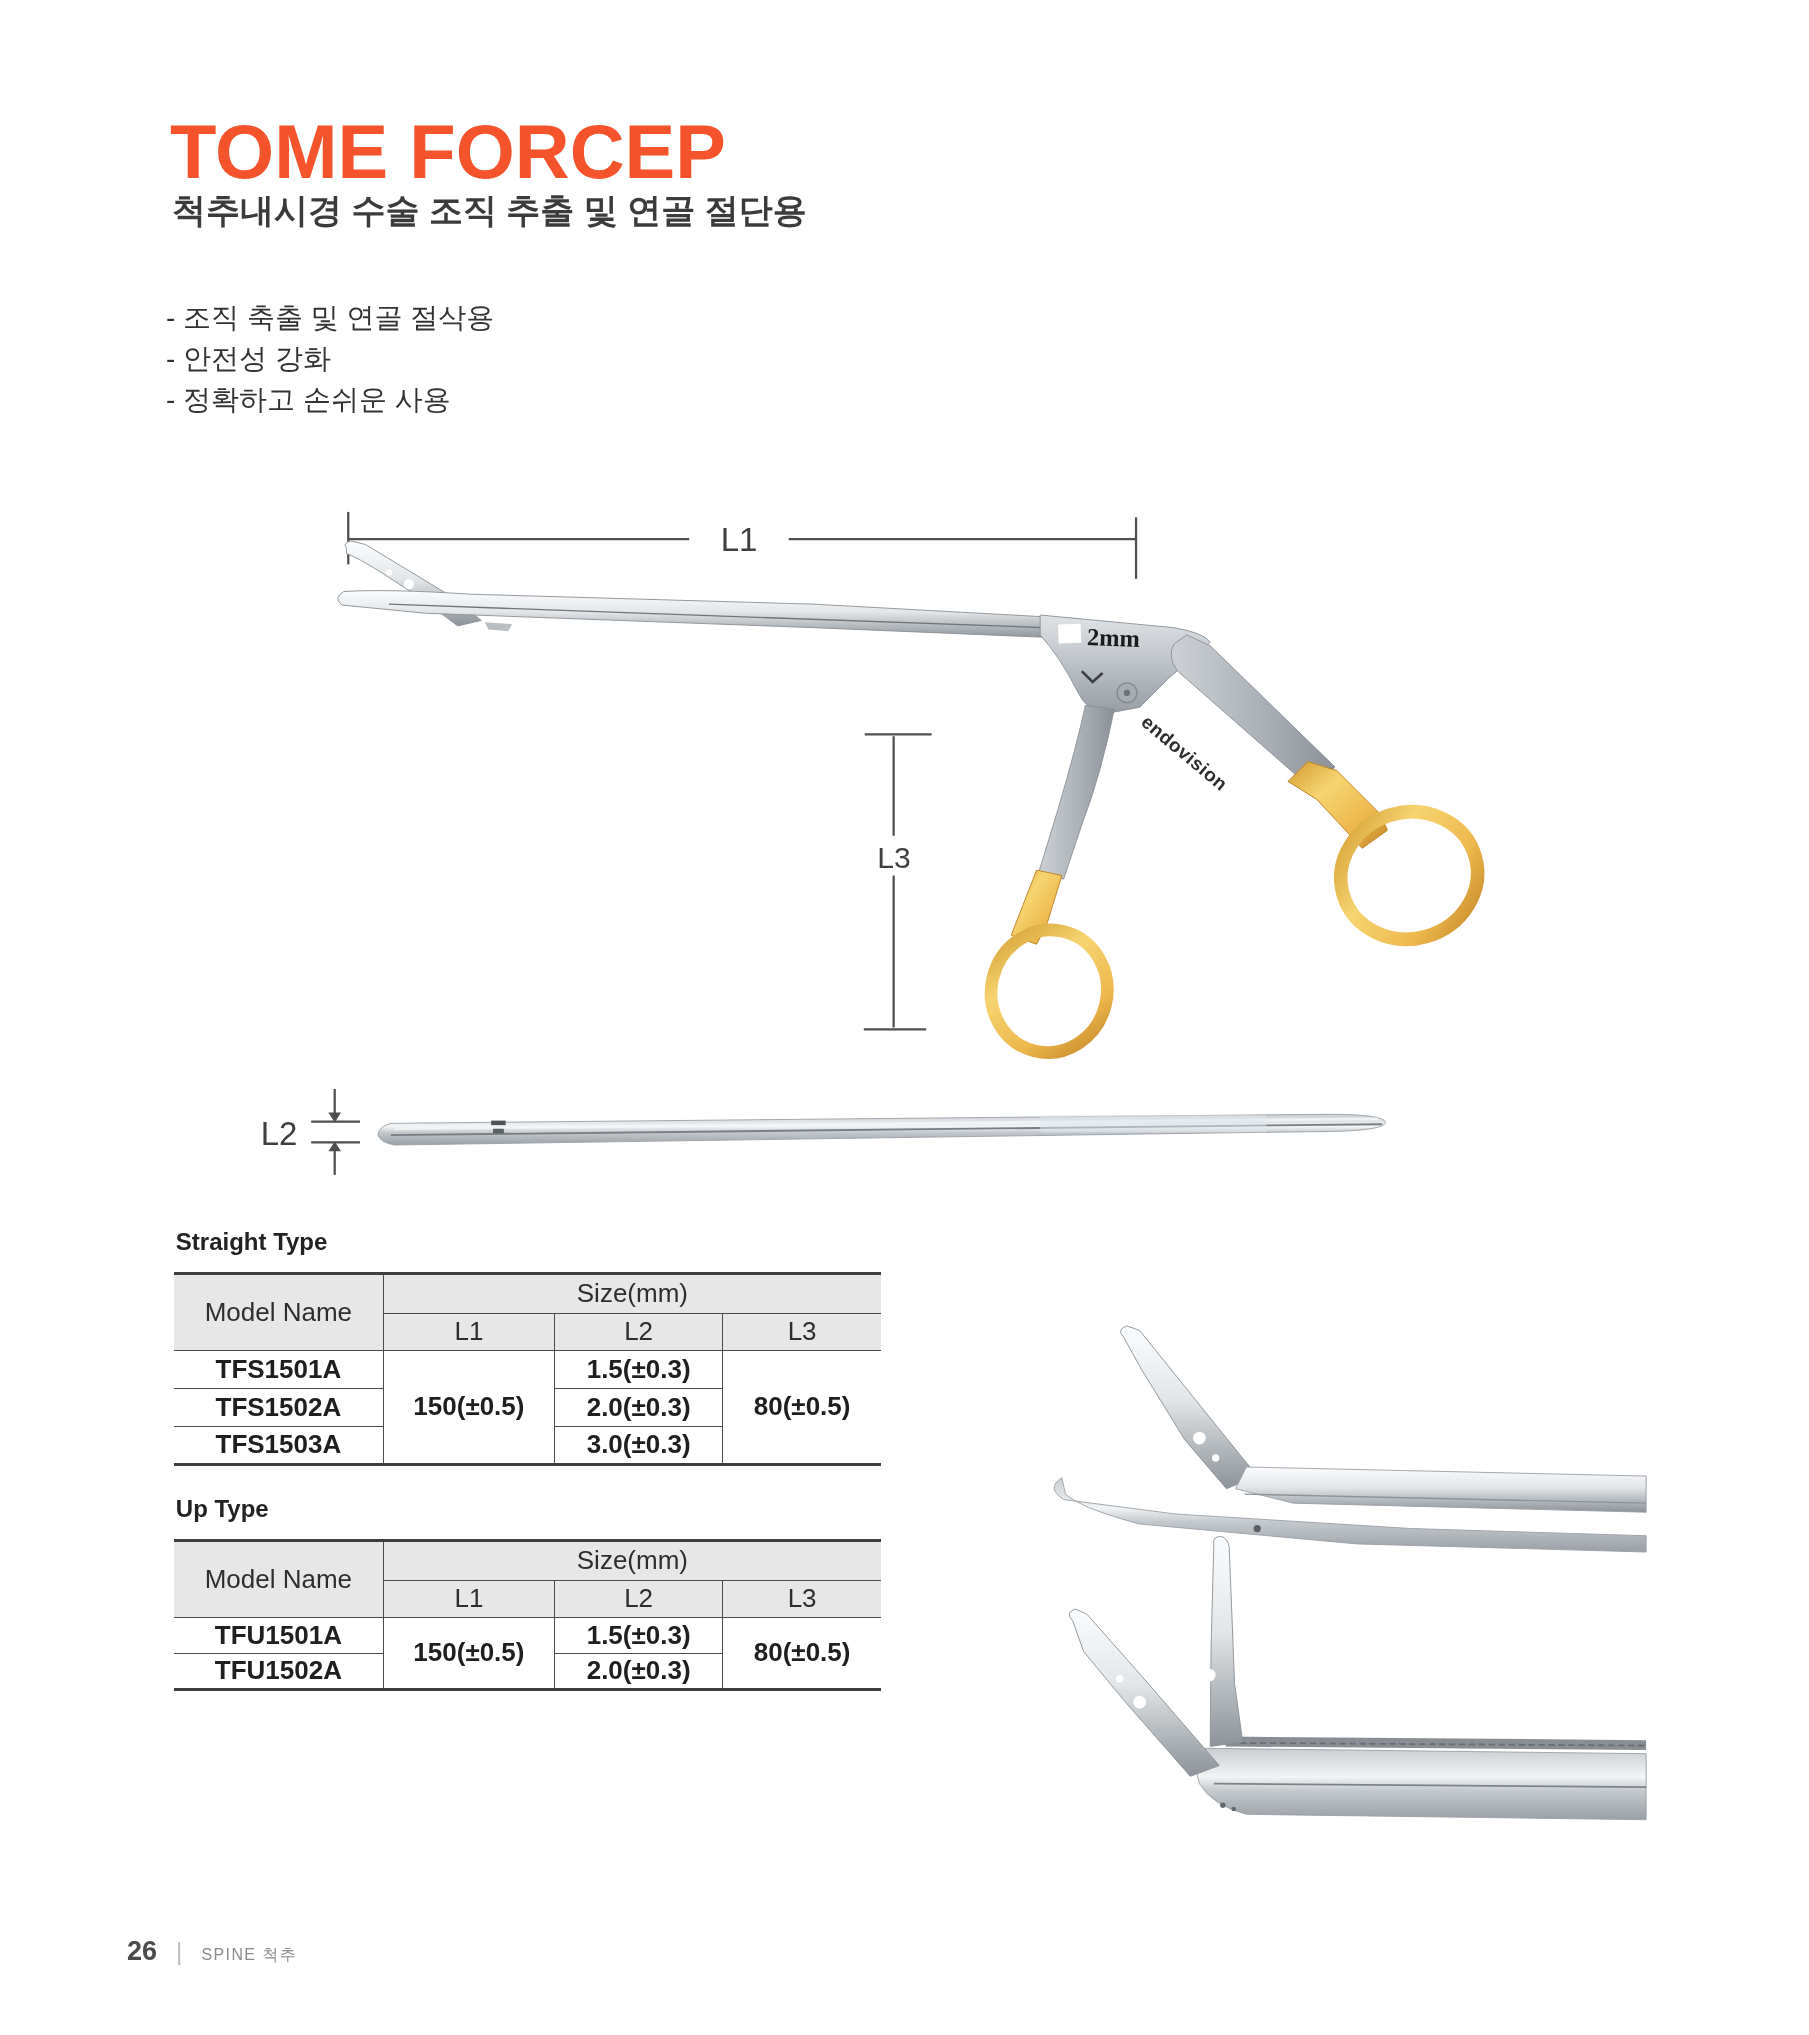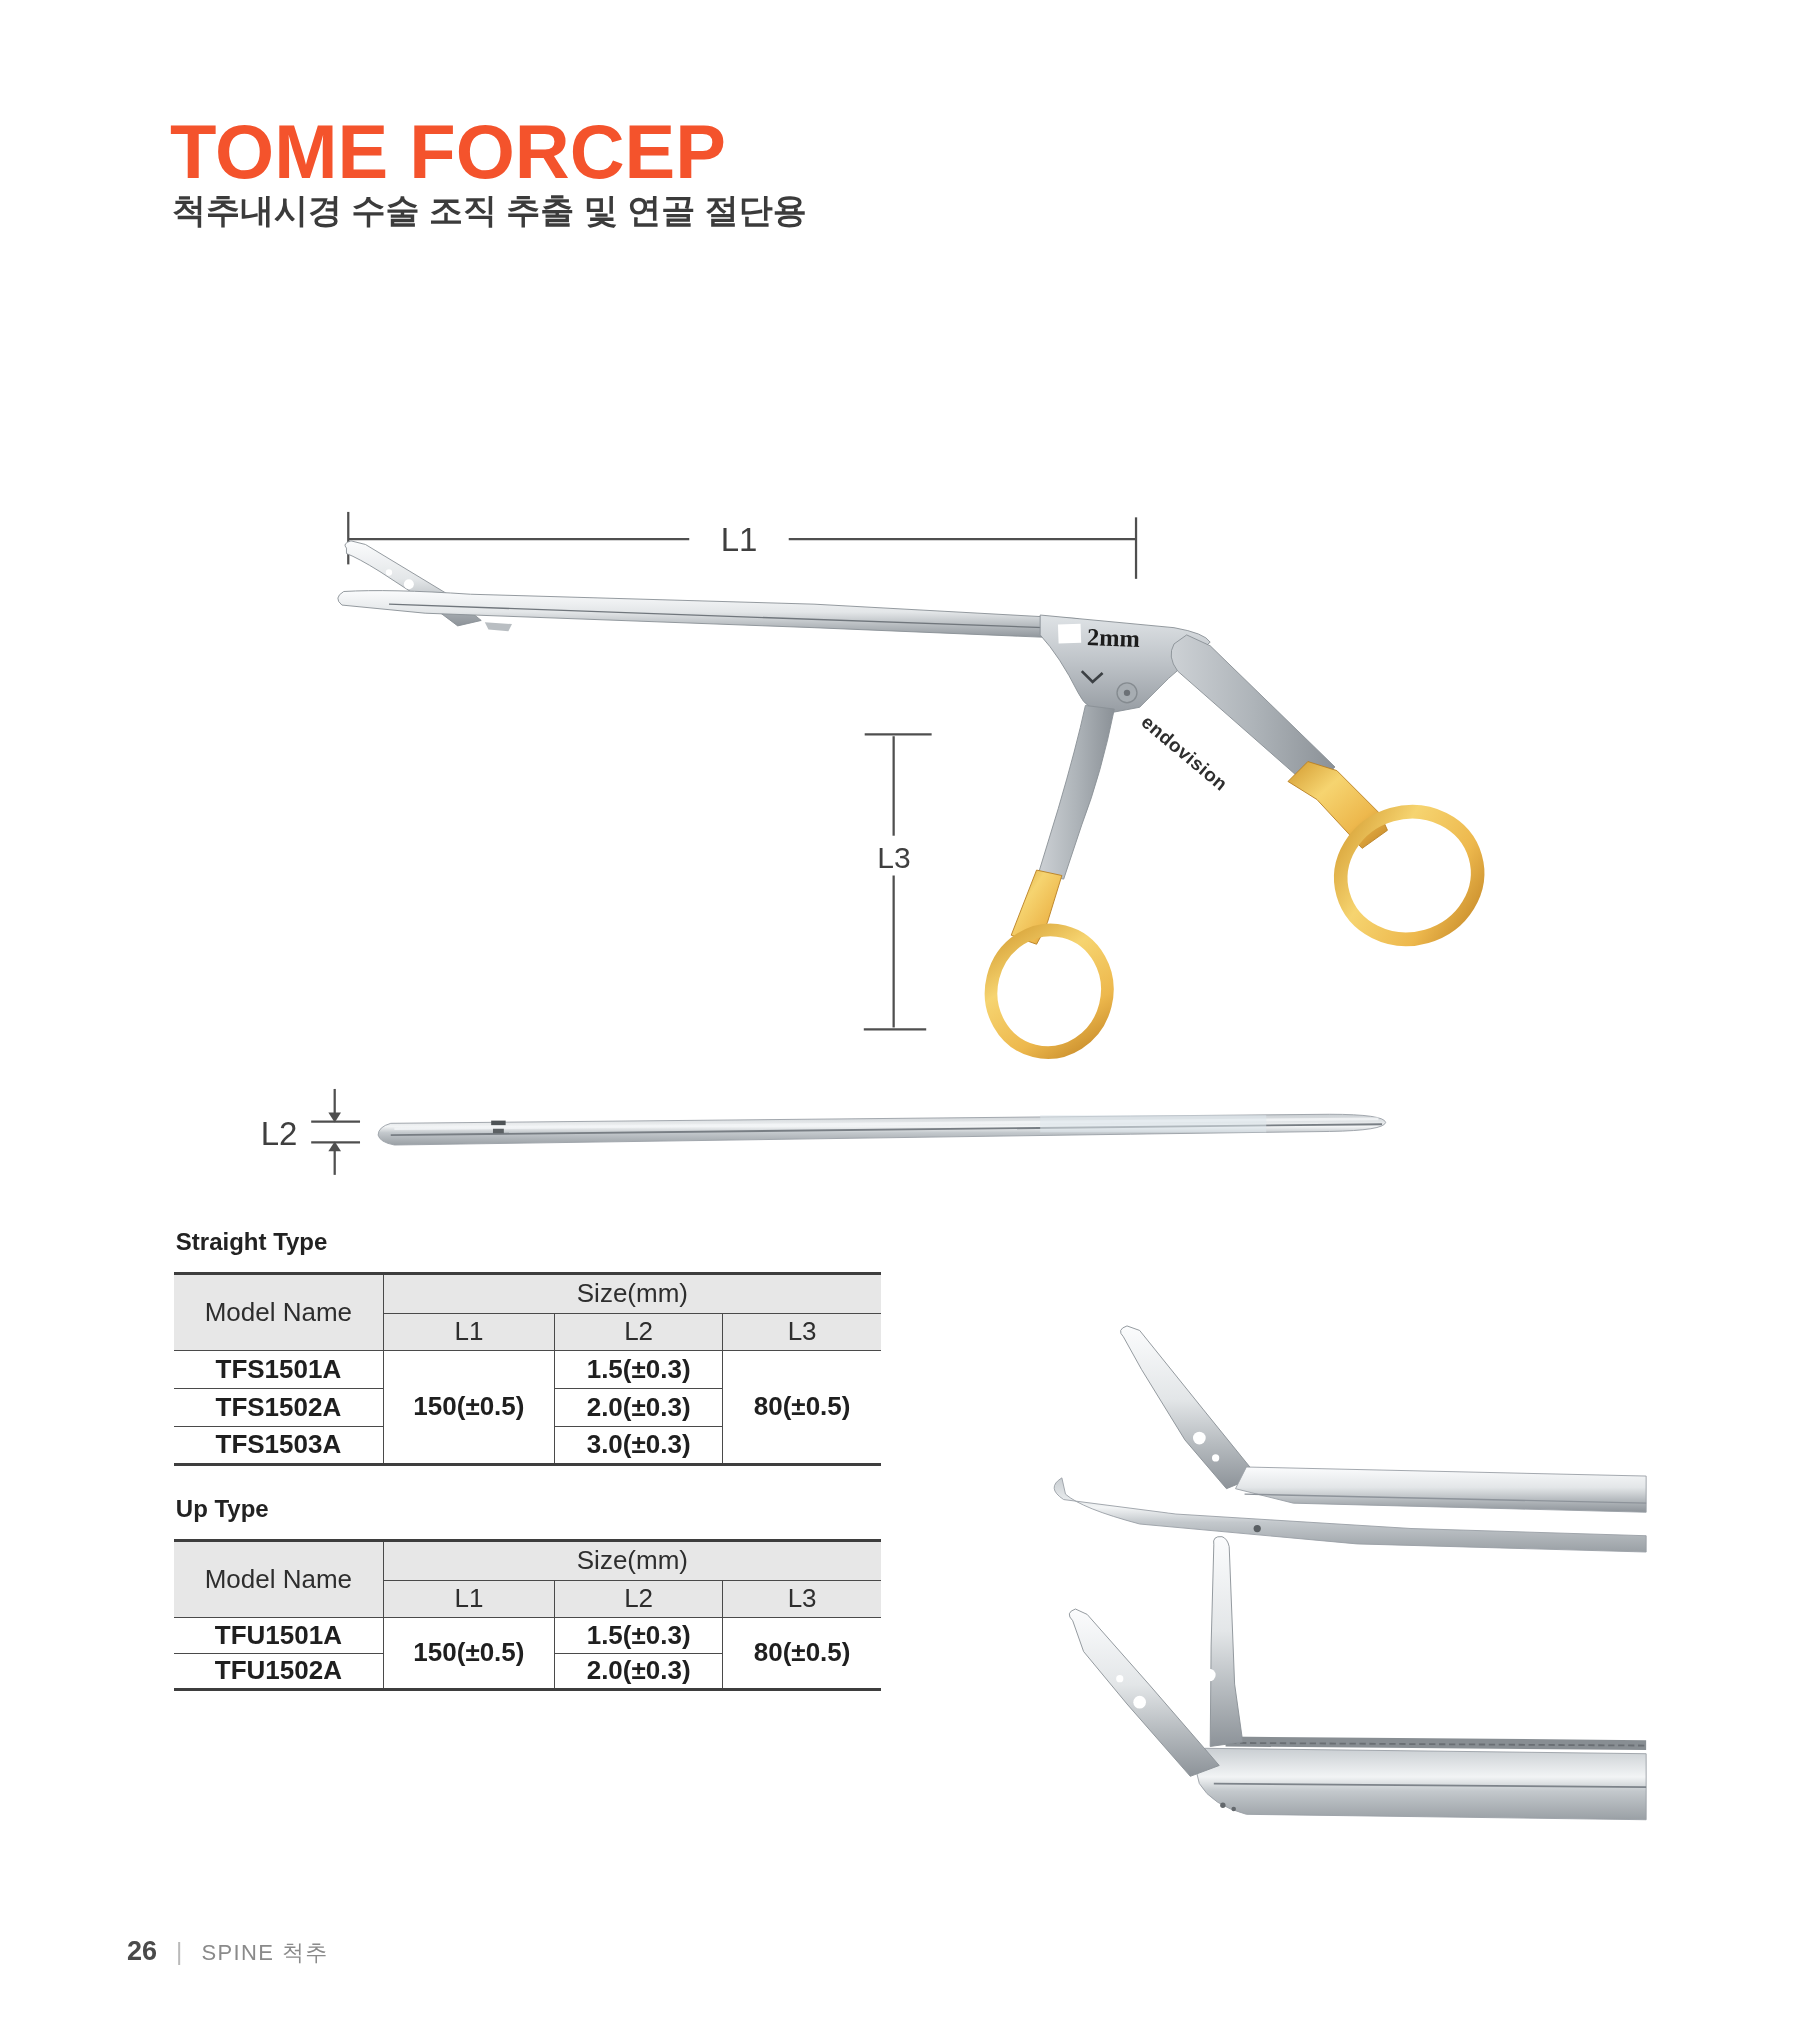--- a/index.html
+++ b/index.html
@@ -38,21 +38,21 @@
   table.spec td.mod{font-weight:700;color:#1f1f1f;}
   table.spec td.val{font-weight:600;color:#1f1f1f;}
   tr.h1{height:40px;} tr.h2{height:37px;}
   .tbl-straight tr.d{height:38px;}
   .tbl-up tr.d{height:36px;}
 
   
   .footer{left:127px;top:1936px;display:flex;align-items:baseline;gap:19px;}
   .footer .pnum{font-size:27px;font-weight:600;color:#4a4a4a;}
   .footer .fdiv{font-size:24.4px;color:#b9b9b9;font-weight:300;}
-  .footer .fsec{font-size:22px;color:#8a8a8a;font-weight:500;letter-spacing:1.4px;white-space:nowrap;}
+  .footer .fsec{font-size:16px;color:#8a8a8a;font-weight:500;letter-spacing:1.4px;white-space:nowrap;}
 
   svg.art{left:0;top:0;pointer-events:none;}
 </style>
 </head>
 <body>
 
 <div class="page">
 
   <svg class="abs art" width="1809" height="2035" viewBox="0 0 2000 2250">
     <defs>
@@ -165,20 +165,25 @@
       <circle cx="1260" cy="1882" r="7" fill="#ffffff"></circle>
       <circle cx="1238" cy="1856" r="4" fill="#ffffff"></circle>
       <circle cx="1352" cy="1996" r="3" fill="#63686c"></circle>
       <circle cx="1364" cy="2000" r="2.5" fill="#63686c"></circle>
     </g>
   </svg>
 
   <div class="abs title">TOME FORCEP</div>
   <div class="abs subtitle">척추내시경 수술 조직 추출 및 연골 절단용</div>
 
+  <div class="abs features">
+    <div>- 조직 축출 및 연골 절삭용</div>
+    <div>- 안전성 강화</div>
+    <div>- 정확하고 손쉬운 사용</div>
+  </div>
 
   <div class="abs dimlabel dim-l1">L1</div>
   <div class="abs dimlabel dim-l3">L3</div>
   <div class="abs dimlabel dim-l2">L2</div>
   <div class="abs mark-2mm">2mm</div>
   <div class="abs mark-brand">endovision</div>
 
   <div class="abs tblwrap tbl-straight">
     <div class="tblheading">Straight Type</div>
     <table class="spec">

